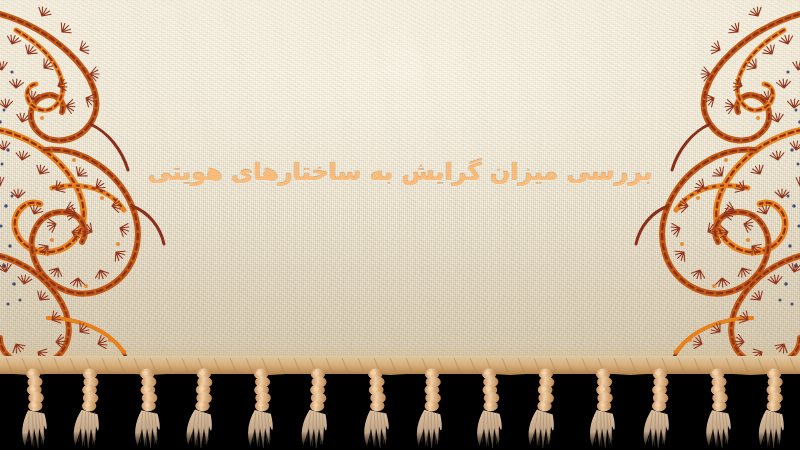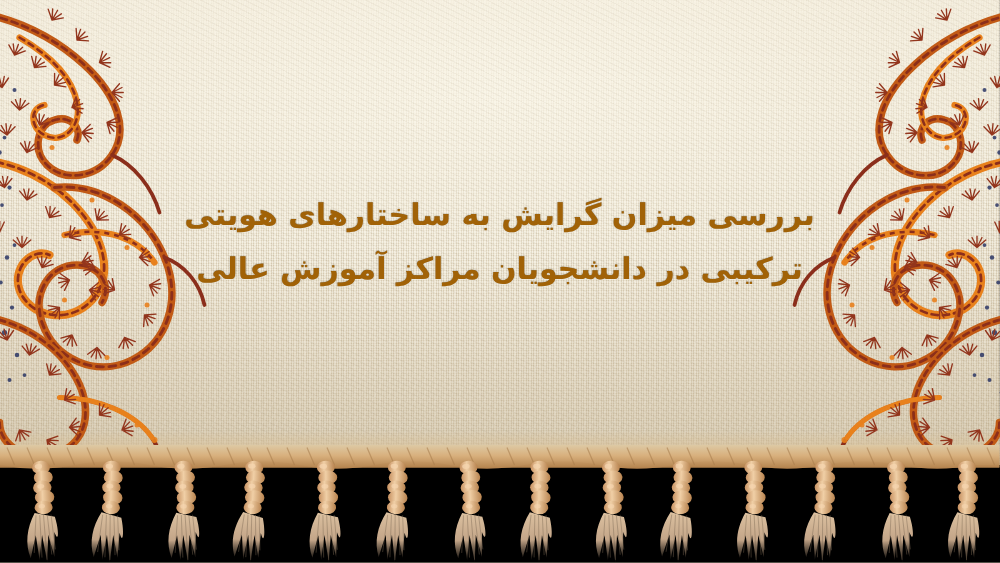--- a/index.html
+++ b/index.html
@@ -82,21 +82,21 @@
     position: absolute;
     left: 0;
     top: 160px;
     width: 800px;
     text-align: center;
     direction: rtl;
     line-height: 1.0;
   }
   .title-line {
     display: block;
-    color: #a16207;
+    color: #fdba74;
     font-family: "DejaVu Sans", sans-serif;
     font-size: 24px;
     font-weight: 700;
     letter-spacing: 0px;
     text-shadow:
       0 1px 0 rgba(255,252,240,.55),
       0 0 1px rgba(0,0,0,.55);
   }
   .title-line + .title-line { margin-top: 19px; }
 
@@ -432,21 +432,20 @@
             <circle cx="70" cy="240" r="2"></circle>
           <circle cx="142" cy="352" r="2.4"></circle>
             <circle cx="128" cy="340" r="2"></circle>
         </g>
       </g>
     </svg>
   </div>
 
   <div class="title-block">
     <span class="title-line">بررسی میزان گرایش به ساختارهای هویتی</span>
-    <span class="title-line">ترکیبی در دانشجویان مراکز آموزش عالی</span>
   </div>
 
   <div class="fringe">
     <svg viewBox="0 0 800 94" xmlns="http://www.w3.org/2000/svg" aria-hidden="true">
       <defs>
         <linearGradient id="cord" x1="0" y1="0" x2="1" y2="0">
           <stop offset="0%" stop-color="#c79161"></stop>
           <stop offset="40%" stop-color="#f0cfa6"></stop>
           <stop offset="100%" stop-color="#b8834f"></stop>
         </linearGradient>

